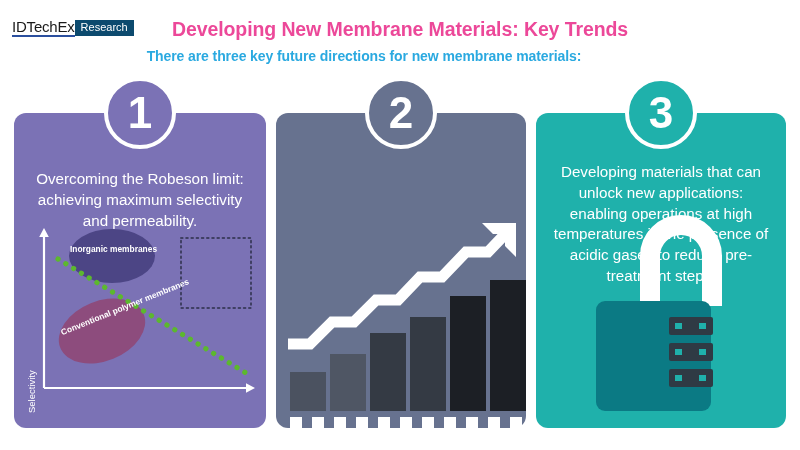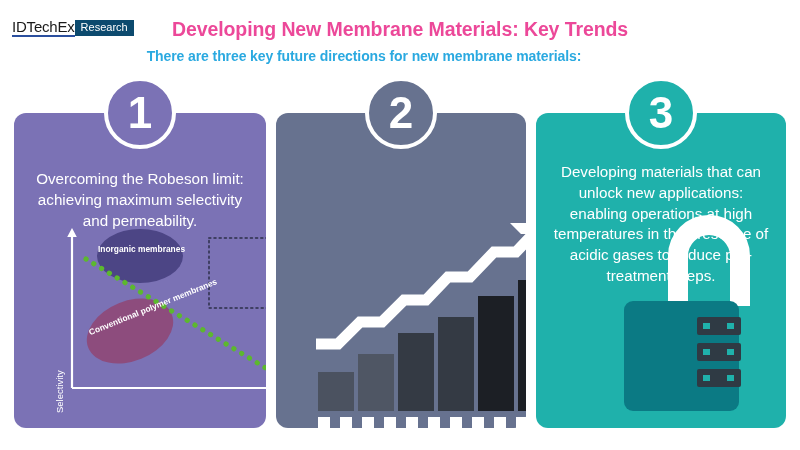--- a/index.html
+++ b/index.html
@@ -51,21 +51,21 @@
   #panel-1 .num-circle{background:#7b72b5;}
   #panel-2 .num-circle{background:#67728f;}
   #panel-3 .num-circle{background:#1fb1ab;}
 
   .panel-text{
     position:absolute;left:14px;right:14px;top:45px;
     text-align:center;font-size:15.2px;line-height:1.37;color:#ffffff;margin-top:11px;
   }
   #panel-3 .panel-text{top:38px;}
 
-  .graphic{position:absolute;left:0;right:0;bottom:0;top:0;overflow:hidden;margin-left:28px;}
+  .graphic{position:absolute;left:0;right:0;bottom:0;top:0;overflow:hidden;}
 
   
   .ax-label{position:absolute;color:#ffffff;font-size:9.5px;}
   #sel-label{left:12px;top:300px;transform:rotate(-90deg);transform-origin:left top;white-space:nowrap;}
   #perm-label{left:0;right:0;bottom:32px;text-align:center;}
 
   .ellipse-label{
     position:absolute;color:#ffffff;font-size:8.4px;font-weight:bold;
     text-align:center;line-height:1.2;white-space:nowrap;
   }

